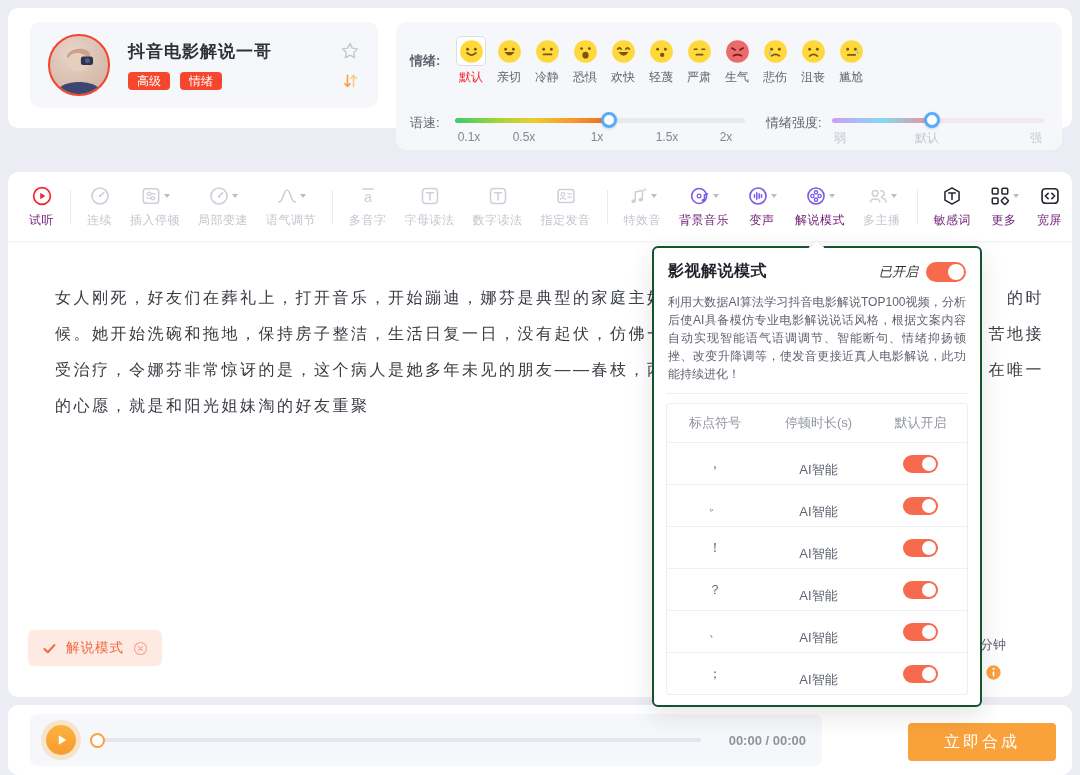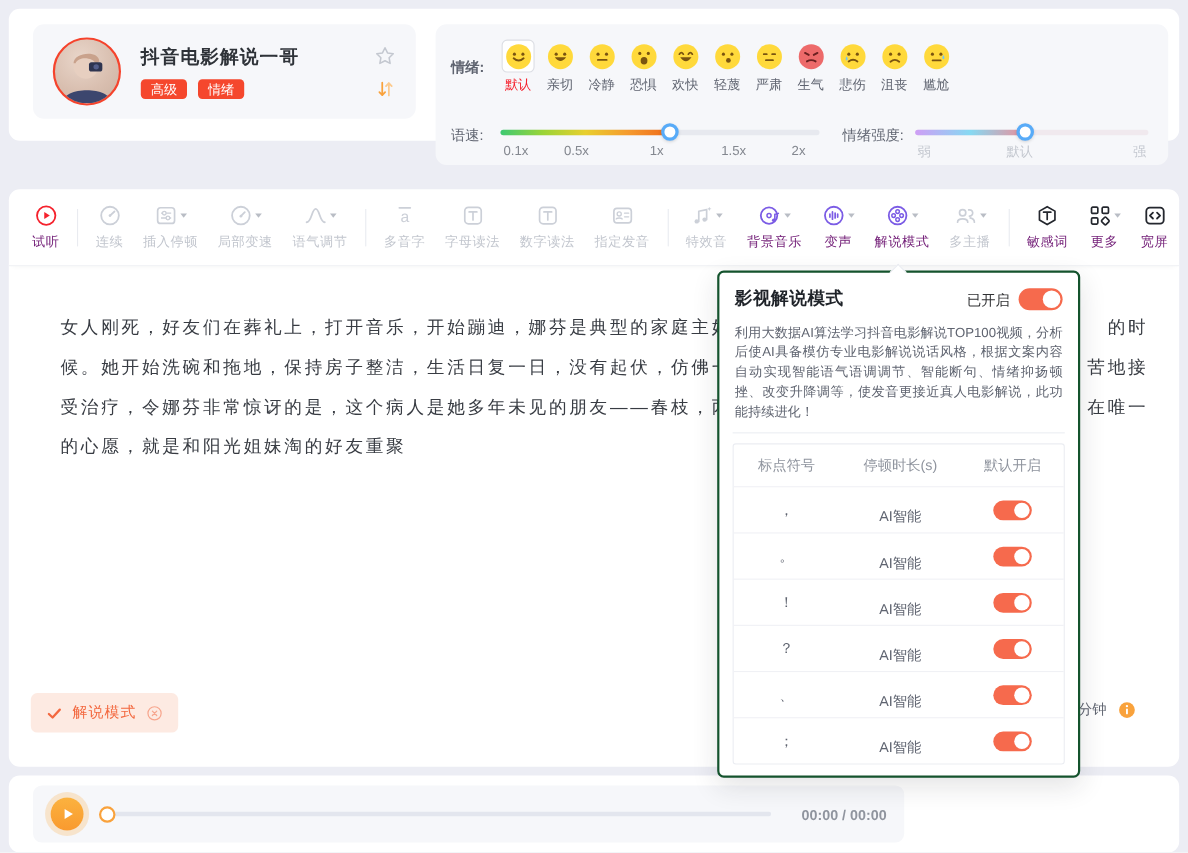--- a/index.html
+++ b/index.html
@@ -65,37 +65,37 @@
   .narration-tag { position:absolute; left:20px; top:458px; display:flex; align-items:center; gap:9px; background:#fdeae2; border-radius:6px; padding:9px 14px; }
   .narration-tag svg.check { width:15px; height:15px; color:#f3683f; }
   .narration-tag .tag-label { font-size:13.5px; color:#f3683f; letter-spacing:1px; }
   .narration-tag svg.dismiss { width:15px; height:15px; color:#f7a68e; cursor:pointer; }
 
   
   .popup { position:absolute; left:652px; top:246px; width:330px; background:#fff; border:2px solid #14532d; border-radius:6px; box-shadow:0 8px 24px rgba(31,35,41,.12); z-index:5; padding-bottom:10px; }
   .popup-arrow { position:absolute; top:-6px; left:157px; width:11px; height:11px; background:#fff; border-left:1px solid #e9ebf1; border-top:1px solid #e9ebf1; transform:rotate(45deg); }
   .popup-header { display:flex; align-items:center; justify-content:space-between; padding:13px 14px 7px; }
   .popup-title { font-size:16px; font-weight:bold; color:#1f2329; letter-spacing:.5px; }
-  .popup-status { display:flex; align-items:flex-end; gap:8px; font-size:13px; color:#303133; }
+  .popup-status { display:flex; align-items:center; gap:8px; font-size:13px; color:#303133;font-style:italic; }
   .popup-desc { margin:4px 14px 10px; font-size:12px; color:#5f6470; line-height:18px; text-align:justify; }
   .popup-divider { height:1px; background:#eceef2; margin:0 12px; }
   .punct-table { margin:9px 12px 0; border:1px solid #ebedf2; border-radius:3px; }
   .pt-row { display:grid; grid-template-columns:32% 37% 31%; align-items:center; justify-items:center; height:42px; border-top:1px solid #f0f1f5; }
   .pt-header { height:38px; border-top:none; font-size:13px; color:#8f949e; }
   .pt-mark { font-size:13px; color:#5f6470; }
   .pt-ai { font-size:13px; color:#5f6470;margin-top:12px; }
 
   .toggle { position:relative; display:inline-block; width:40px; height:20px; border-radius:10px; background:#e4e7ed; cursor:pointer; flex:0 0 auto; }
   .toggle.on { background:#f66a4d; }
   .toggle::after { content:""; position:absolute; top:2px; left:2px; width:16px; height:16px; border-radius:50%; background:#fff; }
   .toggle.on::after { left:auto; right:2px; }
   .toggle.sm { width:35px; height:18px; }
   .toggle.sm::after { width:14px; height:14px; }
 
-  .meta { position:absolute; left:980px; top:636px; display:flex; align-items:center; gap:10px; font-size:13px; color:#5f6470; z-index:2; }
+  .meta { position:absolute; left:980px; top:636px; display:flex; align-items:center; gap:10px; font-size:13px; color:#5f6470; z-index:2;flex-direction:column; }
   .meta svg { width:17px; height:17px; display:block; }
 
   
   .bottom-panel { left:8px; top:705px; width:1064px; height:70px; }
   .player { position:absolute; left:22px; top:9px; width:792px; height:52px; background:#f6f7fa; border-radius:8px; display:flex; align-items:center; padding:0 16px; }
   .play-btn { width:30px; height:30px; border-radius:50%; border:none; background:linear-gradient(180deg,#fbb23f,#f99a2f); box-shadow:0 0 0 5px rgba(250,173,66,.25); display:flex; align-items:center; justify-content:center; cursor:pointer; flex:0 0 auto; }
   .play-btn svg { width:12px; height:12px; margin-left:2px; }
   .p-handle { width:15px; height:15px; border-radius:50%; background:#fff; border:2px solid #f9a23c; margin-left:14px; z-index:1; flex:0 0 auto; cursor:pointer; }
   .p-track { flex:1; height:4px; background:#e3e6ee; border-radius:2px; margin-left:-3px; cursor:pointer; }
   .time { margin-left:28px; font-size:13px; color:#8f949e; white-space:nowrap;font-weight:bold; }
@@ -573,15 +573,16 @@
     <div class="player">
       <button class="play-btn">
         <svg viewBox="0 0 14 14">
             <path d="M3.2 1.6 L12 7 L3.2 12.4 Z" fill="#fff"></path>
           </svg>
       </button>
       <span class="p-handle"></span>
       <span class="p-track"></span>
       <span class="time">00:00 / 00:00</span>
     </div>
+    <button class="synth-btn">立即合成</button>
   </section>
 
 </div>
 
 </body></html>

